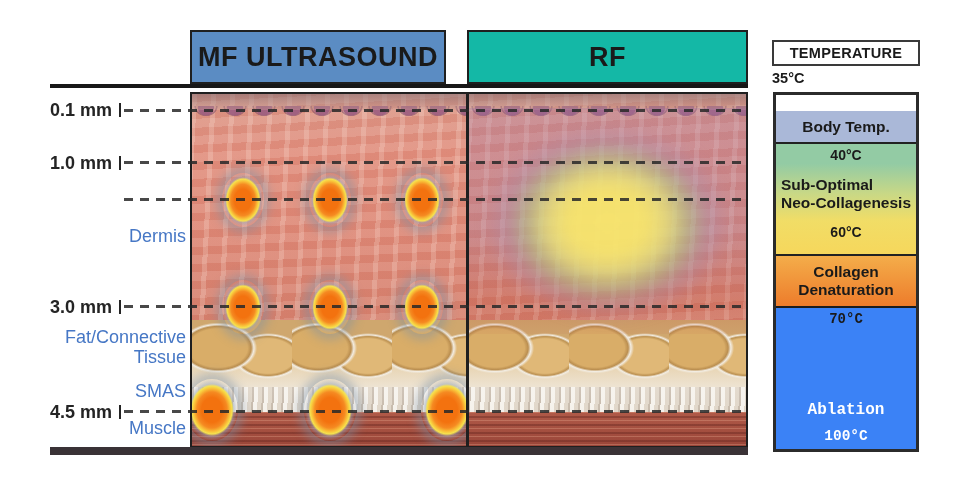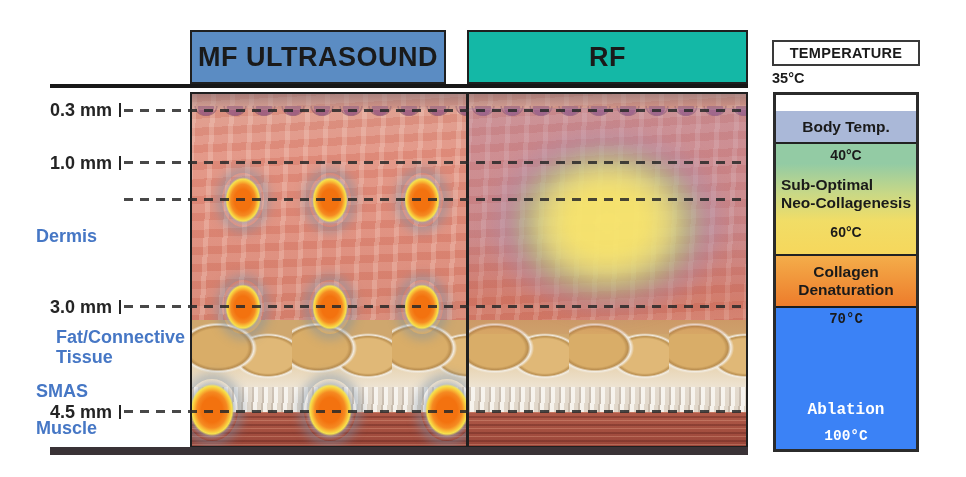--- a/index.html
+++ b/index.html
@@ -18,22 +18,22 @@
     text-align:right; font-size:18px; font-weight:600; color:#242424; line-height:22px; z-index:9;
   }
   .depth-marker::after { content:""; position:absolute; right:3px; top:4px; width:2.5px; height:14px; background:#242424; }
 
   .depth-line {
     position:absolute; left:124px; width:624px; height:3px; z-index:7; opacity:.85;
     background:repeating-linear-gradient(90deg, #282828 0 9px, rgba(0,0,0,0) 9px 16px);
   }
 
   .tissue-label {
-    position:absolute; left:36px; width:150px; 
-    color:#4677c5; font-size:18px; font-weight:700; line-height:20px; z-index:9;
+    position:absolute; left:36px; width:150px; text-align:right;
+    color:#4677c5; font-size:18px; font-weight:400; line-height:20px; z-index:9;
   }
   .tissue-label.wrap { width:130px; left:56px; }
 
   
   .panel-header {
     position:absolute; top:30px; height:54px; border:2px solid #1f1f1f; z-index:2;
     display:flex; align-items:center; justify-content:center;
     font-size:27px; font-weight:600; letter-spacing:.5px;
   }
   #mf-header { left:190px; width:256px; }
@@ -125,21 +125,21 @@
   .band-ablation .temp-bottom { margin-top:9px; color:#ffffff; font-size:14.5px; font-weight:700; }
 </style>
 </head>
 <body>
 
 <div class="stage">
 
   <div class="axis-top-line"></div>
   <div class="bottom-bar"></div>
 
-  <div class="depth-marker" style="top:99px">0.3 mm</div>
+  <div class="depth-marker" style="top:99px">0.1 mm</div>
   <div class="depth-marker" style="top:152px">1.0 mm</div>
   <div class="depth-marker" style="top:296px">3.0 mm</div>
   <div class="depth-marker" style="top:401px">4.5 mm</div>
 
   <div class="depth-line" style="top:109px"></div>
   <div class="depth-line" style="top:161px"></div>
   <div class="depth-line" style="top:198px"></div>
   <div class="depth-line" style="top:305px"></div>
   <div class="depth-line" style="top:410px"></div>
 

